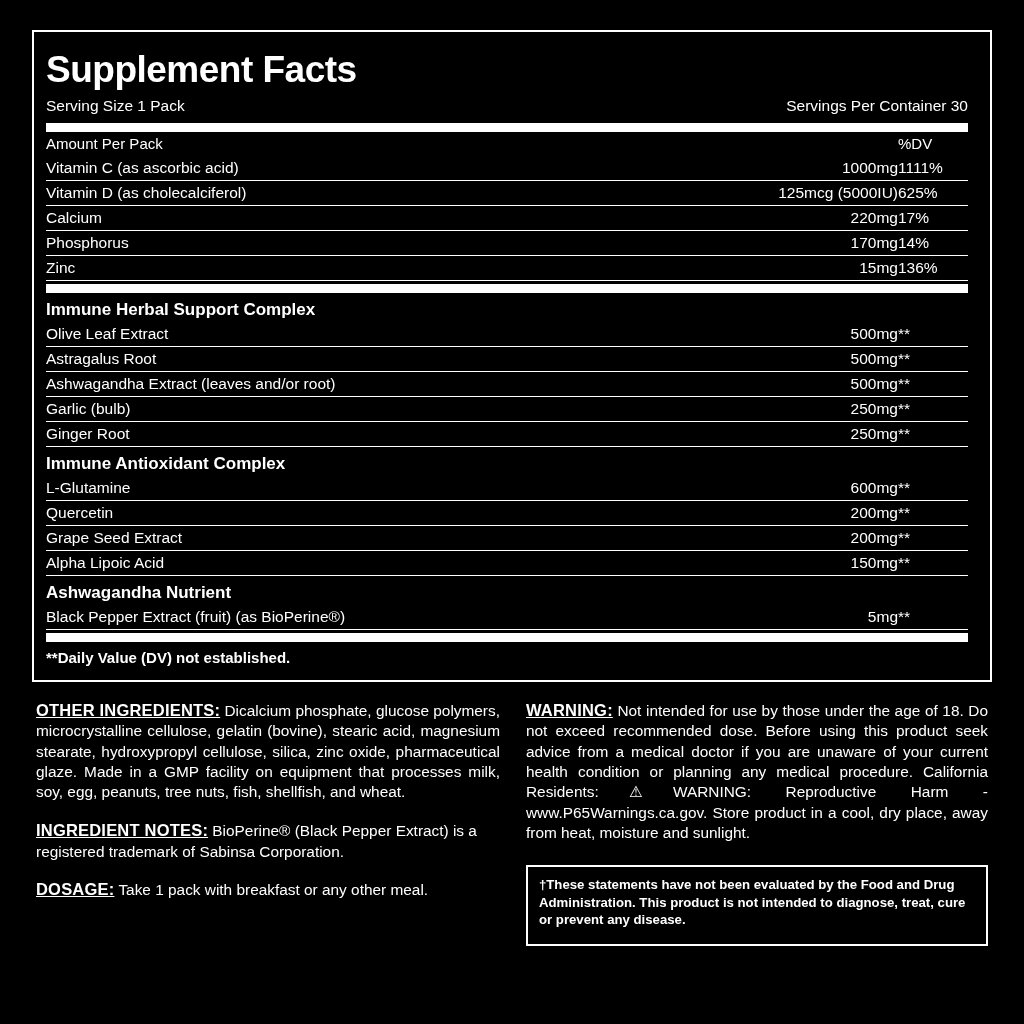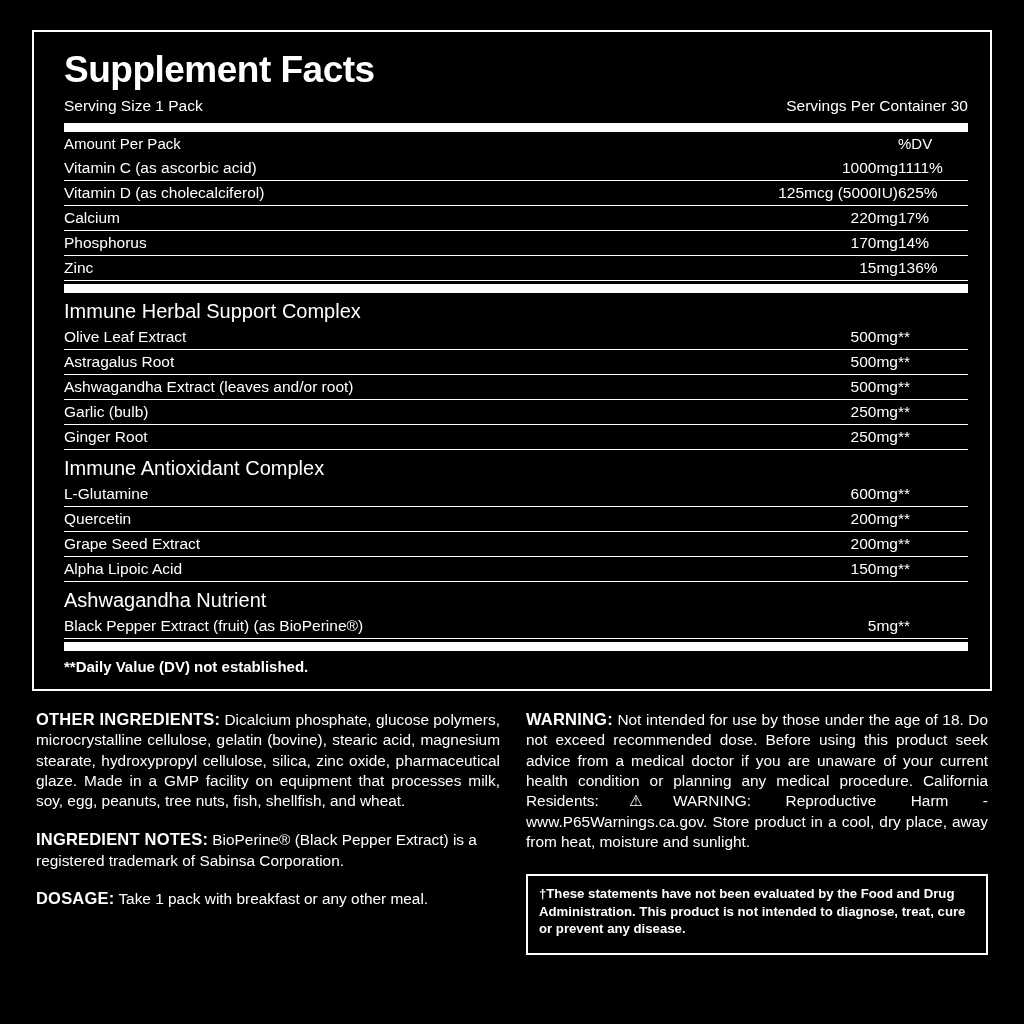--- a/index.html
+++ b/index.html
@@ -19,21 +19,21 @@
     width: 1024px;
     height: 1024px;
     background: #000000;
     box-sizing: border-box;
     padding: 30px 30px;
   }
 
   
   .facts-panel {
     border: 2px solid #ffffff;
-    padding: 10px 22px 14px 30px;
+    padding: 10px 22px 14px 12px;
     box-sizing: border-box;
     margin: 0 2px;
   }
   .facts-title {
     font-size: 37px;
     font-weight: bold;
     letter-spacing: -0.5px;
     line-height: 1.1;
     margin: 8px 0 6px 0;
   }
@@ -64,22 +64,22 @@
   td.c-amt  { text-align: right; padding-right: 52px; white-space: nowrap; }
   td.c-dv   { text-align: left; width: 70px; white-space: nowrap; }
 
   tr.hdr td {
     font-weight: normal;
     font-size: 15px;
     border-bottom: none;
     padding-bottom: 4px;
   }
   tr.group td {
-    font-weight: normal;
-    font-size: 20px;
+    font-weight: bold;
+    font-size: 17px;
     border-bottom: none;
     padding-top: 7px;
     padding-bottom: 2px;
   }
   td.indent { padding-left: 17px; }
   tr.nb td { border-bottom: none; }
 
   .spacer-bar {
     height: 9px;
     background: #ffffff;
@@ -105,20 +105,21 @@
     font-size: 15.4px;
     line-height: 1.32;
     margin-bottom: 17px;
     text-align: left;
   }
   .para:last-child { margin-bottom: 16px; }
   .lbl {
     font-weight: bold;
     letter-spacing: 0.2px;
     font-size: 16.5px;
+    text-decoration: underline;
   }
   .justify { text-align: justify; }
 
   .disclaimer {
     border: 2px solid #ffffff;
     padding: 9px 11px 16px 11px;
     font-size: 13.2px;
     font-weight: bold;
     line-height: 1.3;
     margin-top: 22px;

